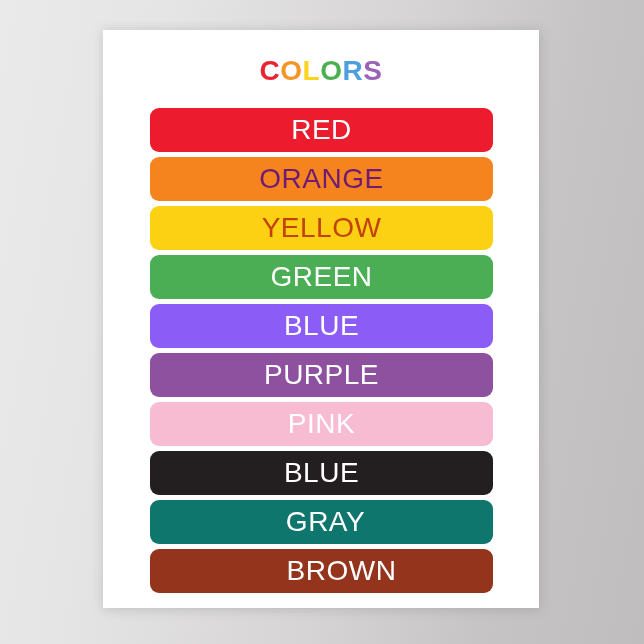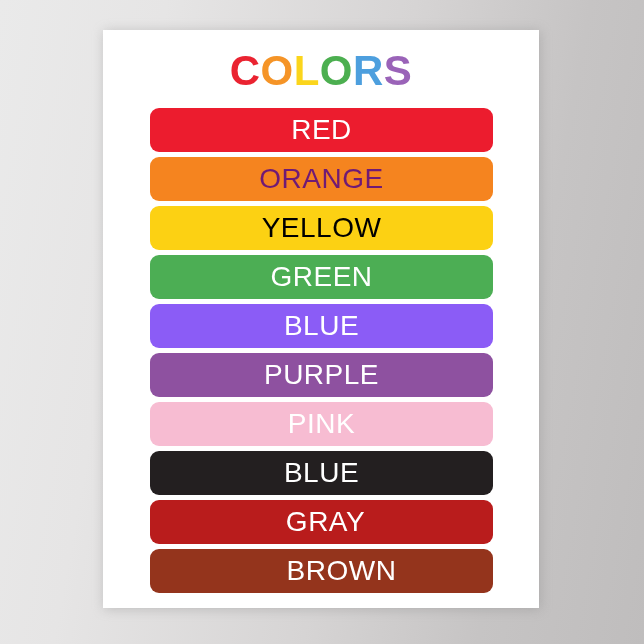--- a/index.html
+++ b/index.html
@@ -50,21 +50,21 @@
     width: 436px;
     height: 578px;
   }
 
   #poster-title {
     position: absolute;
     left: 0;
     top: 17px;
     width: 436px;
     text-align: center;
-    font-size: 42px;
+    font-size: 28px;
     font-weight: bold;
     letter-spacing: 0.5px;
     line-height: 48px;
     white-space: nowrap;
     font-family: "Liberation Sans", sans-serif;
   }
   #poster-title .tl {
     display: inline-block;
   }
 
@@ -111,38 +111,38 @@
       <div id="poster-title"><span class="tl" style="color: rgb(234, 35, 49);">C</span><span class="tl" style="color: rgb(245, 148, 39);">O</span><span class="tl" style="color: rgb(251, 213, 28);">L</span><span class="tl" style="color: rgb(76, 175, 80);">O</span><span class="tl" style="color: rgb(77, 159, 222);">R</span><span class="tl" style="color: rgb(154, 99, 184);">S</span></div>
 
       <div id="bar-list">
           <div class="color-bar" style="background: rgb(236, 28, 46);">
             <span class="bar-label" style="color: rgb(255, 255, 255);">RED</span>
           </div>
           <div class="color-bar" style="background: rgb(245, 132, 31);">
             <span class="bar-label" style="color: #701a75;">ORANGE</span>
           </div>
           <div class="color-bar" style="background: rgb(252, 209, 19);">
-            <span class="bar-label" style="color: #000000;">YELLOW</span>
+            <span class="bar-label" style="color: #c2410c;">YELLOW</span>
           </div>
           <div class="color-bar" style="background: rgb(76, 174, 84);">
             <span class="bar-label" style="color: rgb(255, 255, 255);">GREEN</span>
           </div>
           <div class="color-bar" style="background: #8b5cf6;">
             <span class="bar-label" style="color: rgb(255, 255, 255);">BLUE</span>
           </div>
           <div class="color-bar" style="background: rgb(142, 81, 160);">
             <span class="bar-label" style="color: rgb(255, 255, 255);">PURPLE</span>
           </div>
           <div class="color-bar" style="background: rgb(247, 188, 210);">
             <span class="bar-label" style="color: rgb(255, 255, 255); text-align: right;">PINK</span>
           </div>
           <div class="color-bar" style="background: rgb(35, 31, 32);">
             <span class="bar-label" style="color: rgb(255, 255, 255);">BLUE</span>
           </div>
-          <div class="color-bar" style="background: #b91c1c; padding-left: 8px;">
+          <div class="color-bar" style="background: #0f766e; padding-left: 8px;">
             <span class="bar-label" style="color: rgb(255, 255, 255);">GRAY</span>
           </div>
           <div class="color-bar" style="background: rgb(148, 52, 28);">
             <span class="bar-label" style="color: rgb(255, 255, 255); margin-left: 40px;">BROWN</span>
           </div>
         </div>
 
     </div>
   </div>
 

